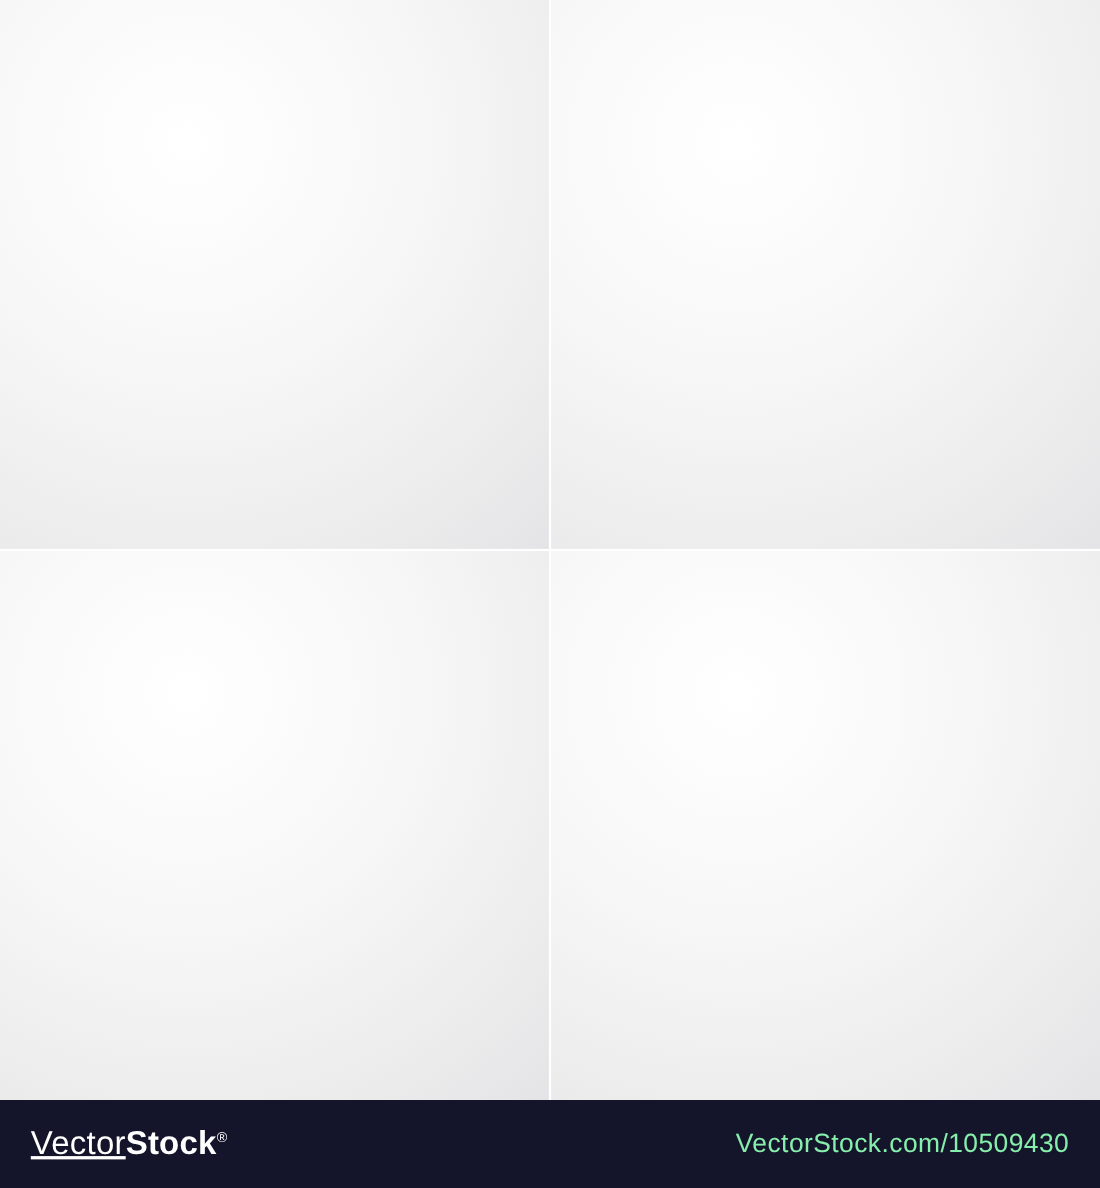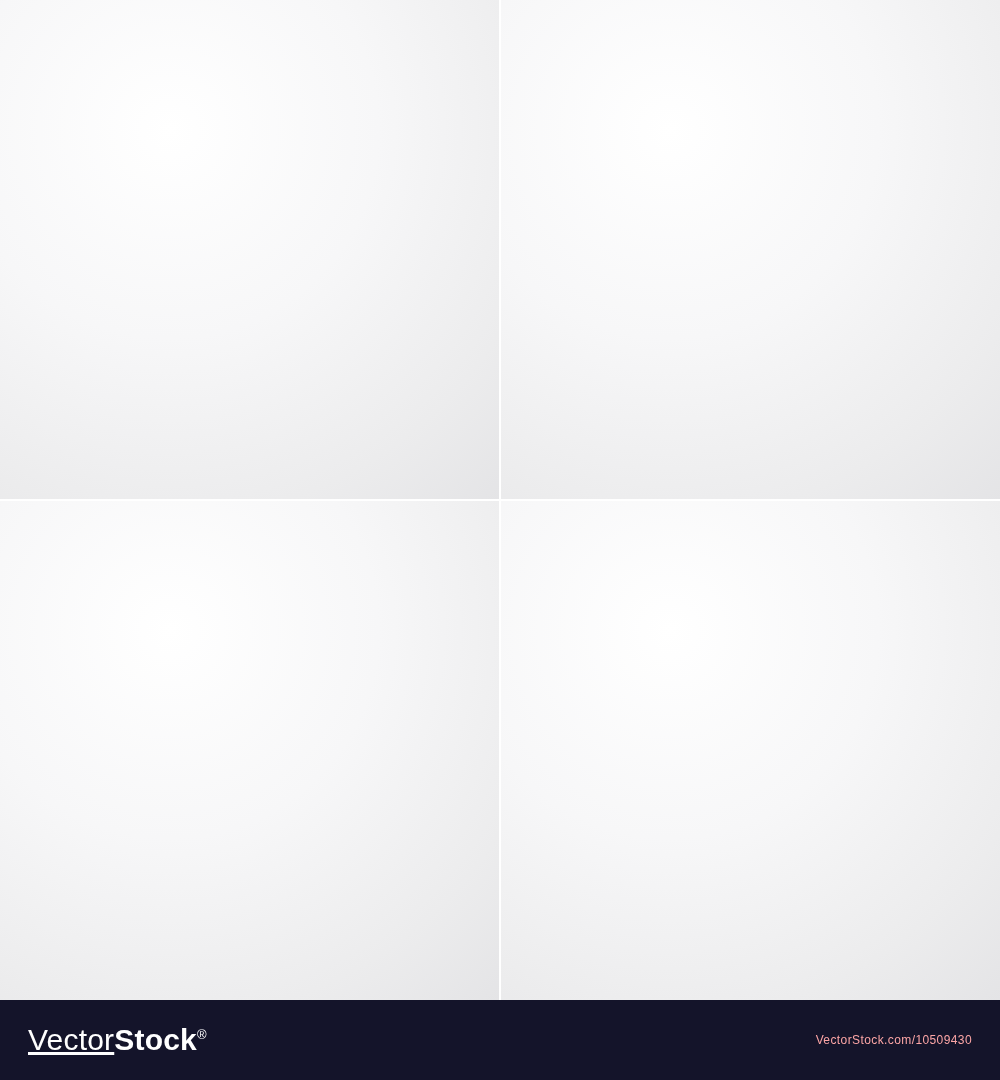--- a/index.html
+++ b/index.html
@@ -28,21 +28,21 @@
   .footer {
     position: absolute; left: 0; top: 1000px; width: 1000px; height: 80px;
     background: #14142a;
     display: flex; align-items: center; justify-content: space-between;
     padding: 0 28px;
   }
   .vs-logo { color: #fff; font-size: 30px; letter-spacing: .2px; white-space: nowrap; }
   .vs-logo .thin { font-weight: 300; text-decoration: underline; }
   .vs-logo .bold { font-weight: 700; }
   .vs-logo .reg { font-size: 13px; vertical-align: super; }
-  .vs-url { color: #fca5a5; font-size: 12px; letter-spacing: .4px; }
+  .vs-url { color: #86efac; font-size: 24px; letter-spacing: .4px; }
 
   
   .lbl-num {
     font-size: 31px; font-weight: 700; fill: #3c3c3c; letter-spacing: 1px;
   }
   .lbl-opt { font-size: 13px; font-weight: 700; letter-spacing: 1.4px; }
   .body-txt { font-size: 5.1px; fill: #ffffff; }
   .body-txt-c { font-size: 5.1px; fill: #ffffff; text-anchor: middle; }
   .hdr-ttl { font-size: 10px; font-weight: 700; letter-spacing: .8px; }
   .hdr-bdy { font-size: 7.2px; fill: #8d8d92; text-anchor: middle; }

